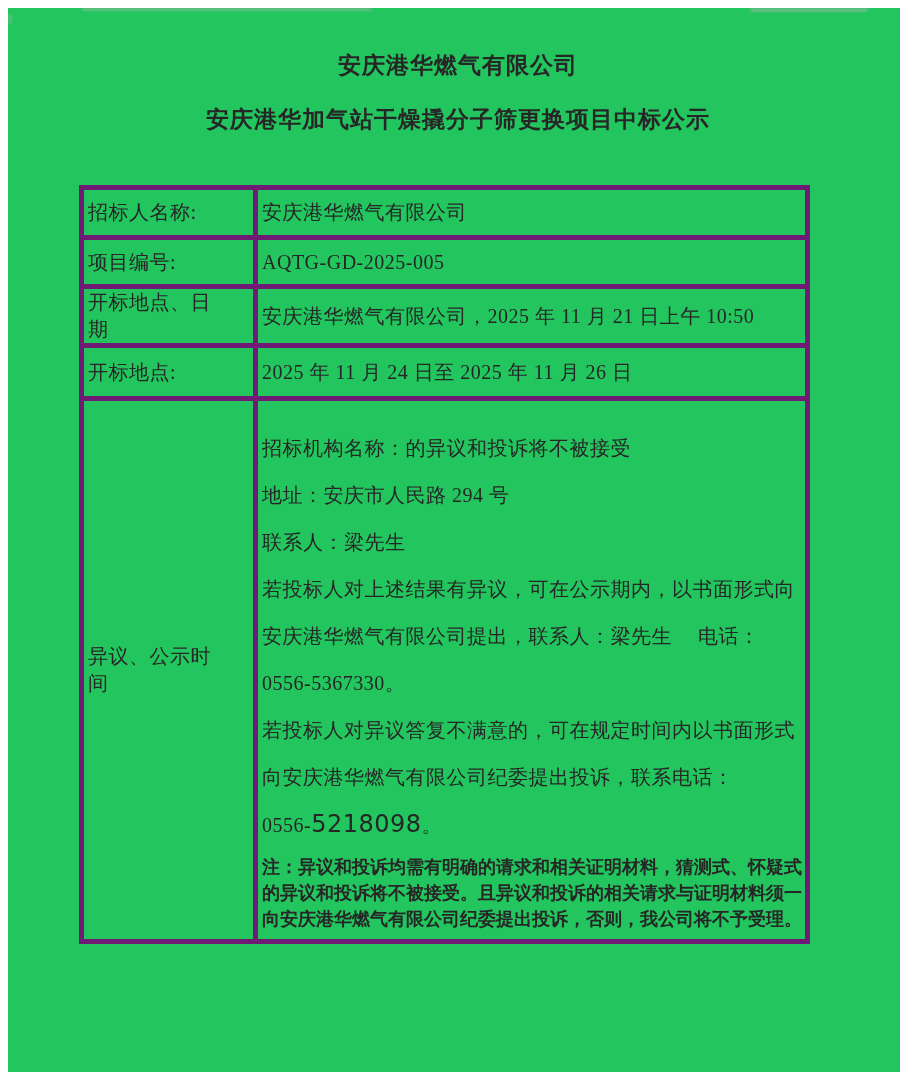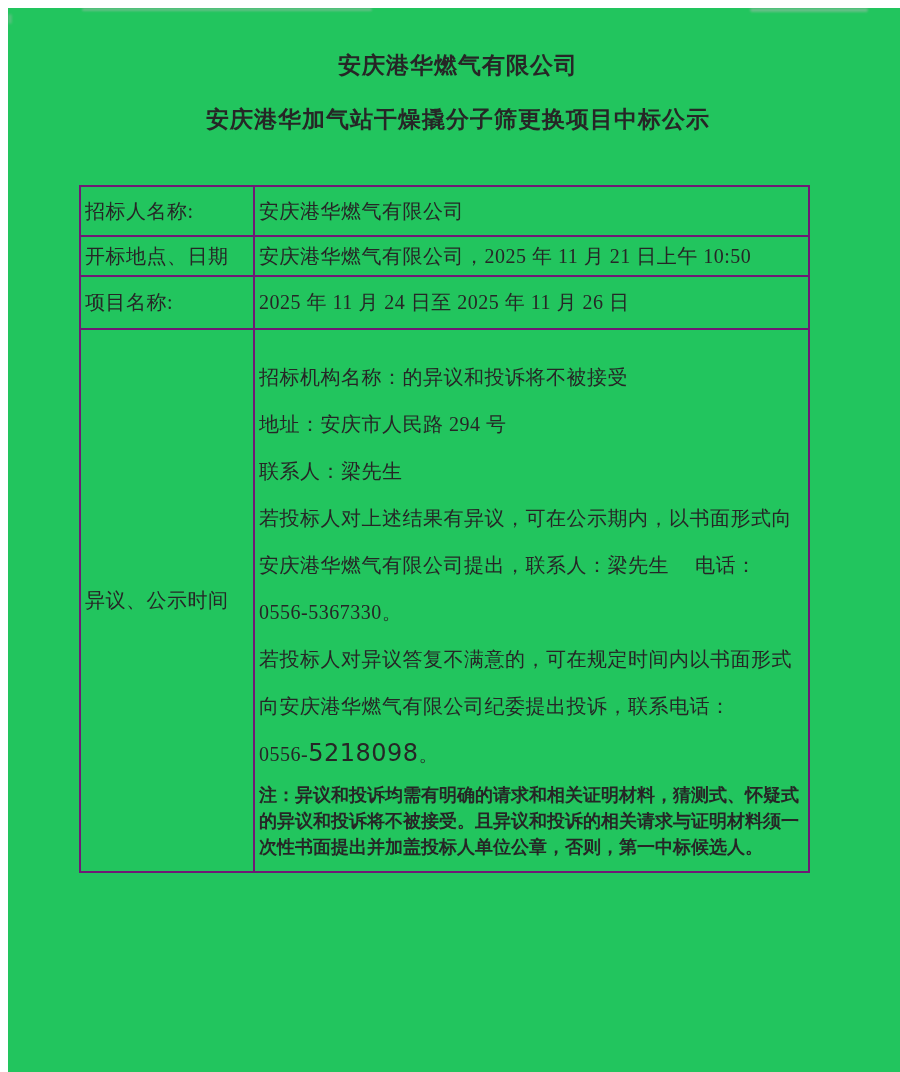--- a/index.html
+++ b/index.html
@@ -21,34 +21,34 @@
   }
   .t1{top:44px;}
   .t2{top:98px;}
 
   table.doc-table{
     position:absolute;left:71px;top:177px;width:731px;
     border-collapse:collapse;table-layout:fixed;
     font-size:20px;letter-spacing:.5px;
   }
   .doc-table td{
-    border:2px solid #701a75;
+    border:5px solid #701a75;
     vertical-align:middle;
     padding:0 22px 0 4px;
     overflow:hidden;
   }
   col.c1{width:174px;}
   tr.r1{height:50px;} tr.r2{height:48px;} tr.r3{height:49px;}
   tr.r4{height:48px;} tr.r5{height:40px;} tr.r6{height:53px;}
   tr.r7{height:543px;}
   td.big{vertical-align:top;padding-top:24px;}
   .pline{line-height:47px;height:47px;white-space:nowrap;}
   .sans{font-family:"DejaVu Sans","Liberation Sans",sans-serif;font-size:24px;}
   .note{margin-top:6px;font-weight:bold;font-size:18px;line-height:26px;letter-spacing:0;}
-  .note div{white-space:nowrap;font-family:Liberation Mono, monospace;}
+  .note div{white-space:nowrap;}
 </style>
 </head>
 <body>
 
 <div class="page">
   <div class="artifact artifact-1"></div>
   <div class="artifact artifact-2"></div>
   <div class="artifact artifact-3"></div>
 
   <div class="title t1">安庆港华燃气有限公司</div>
@@ -57,42 +57,46 @@
   <table class="doc-table">
     <colgroup>
         <col class="c1">
         <col class="c2">
       </colgroup>
     <tbody>
       <tr class="r1">
         <td>招标人名称:</td>
         <td>安庆港华燃气有限公司</td>
       </tr>
+      <tr class="r3">
+        <td>项目编号:</td>
+        <td>AQTG-GD-2025-005</td>
+      </tr>
       <tr class="r5">
         <td>开标地点、日期</td>
         <td>安庆港华燃气有限公司，2025 年 11 月 21 日上午 10:50</td>
       </tr>
       <tr class="r6">
-        <td>项目名称:</td>
+        <td>开标地点:</td>
         <td>2025 年 11 月 24 日至 2025 年 11 月 26 日</td>
       </tr>
       <tr class="r7">
         <td>异议、公示时间</td>
         <td class="big">
           <div class="pline">招标机构名称：的异议和投诉将不被接受</div>
           <div class="pline">地址：安庆市人民路 294 号</div>
           <div class="pline">联系人：梁先生</div>
           <div class="pline">若投标人对上述结果有异议，可在公示期内，以书面形式向</div>
           <div class="pline">安庆港华燃气有限公司提出，联系人：梁先生　 电话：</div>
           <div class="pline">0556-5367330。</div>
           <div class="pline">若投标人对异议答复不满意的，可在规定时间内以书面形式</div>
           <div class="pline">向安庆港华燃气有限公司纪委提出投诉，联系电话：</div>
           <div class="pline"><span>0556-</span><span class="sans">5218098</span><span>。</span></div>
           <div class="note">
             <div>注：异议和投诉均需有明确的请求和相关证明材料，猜测式、怀疑式</div>
             <div>的异议和投诉将不被接受。且异议和投诉的相关请求与证明材料须一</div>
-            <div>次性书面提出并加盖投标人单位公章，否则，第一中标候选人。</div>
+            <div>向安庆港华燃气有限公司纪委提出投诉，否则，我公司将不予受理。</div>
           </div>
         </td>
       </tr>
     </tbody>
   </table>
 </div>
 
 </body></html>

